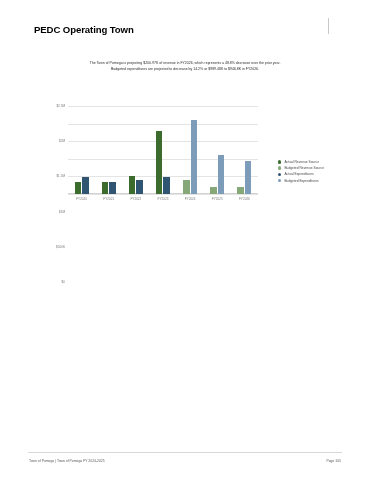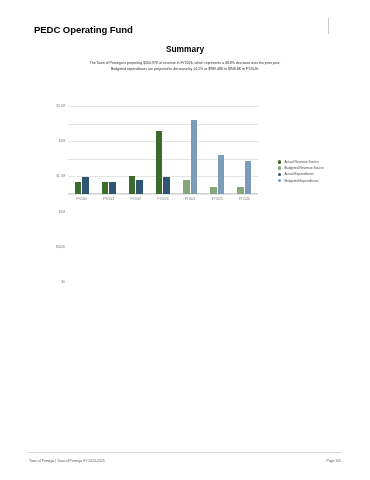--- a/index.html
+++ b/index.html
@@ -195,25 +195,24 @@
     color: #5a5a5a;
     white-space: nowrap;
   }
 </style>
 </head>
 <body>
 
 <div class="page">
 
   <div class="doc-header">
-    <div class="fund-title">PEDC Operating Fund</div>
+    <div class="fund-title">PEDC Operating Town</div>
     <div class="header-rule"></div>
   </div>
 
-  <div class="summary-heading">Summary</div>
 
   <div class="narrative">
     <span>The Town of Pomega is projecting $200.97K of revenue in FY2026, which represents a 48.8% decrease over the prior year.</span>
     <span>Budgeted expenditures are projected to decrease by 14.2% or $989.48K to $946.8K in FY2026.</span>
   </div>
 
   <div class="chart-wrap">
     <div class="plot">
       <div id="gridlines">
           <div class="gridline" style="top: 88px;">

